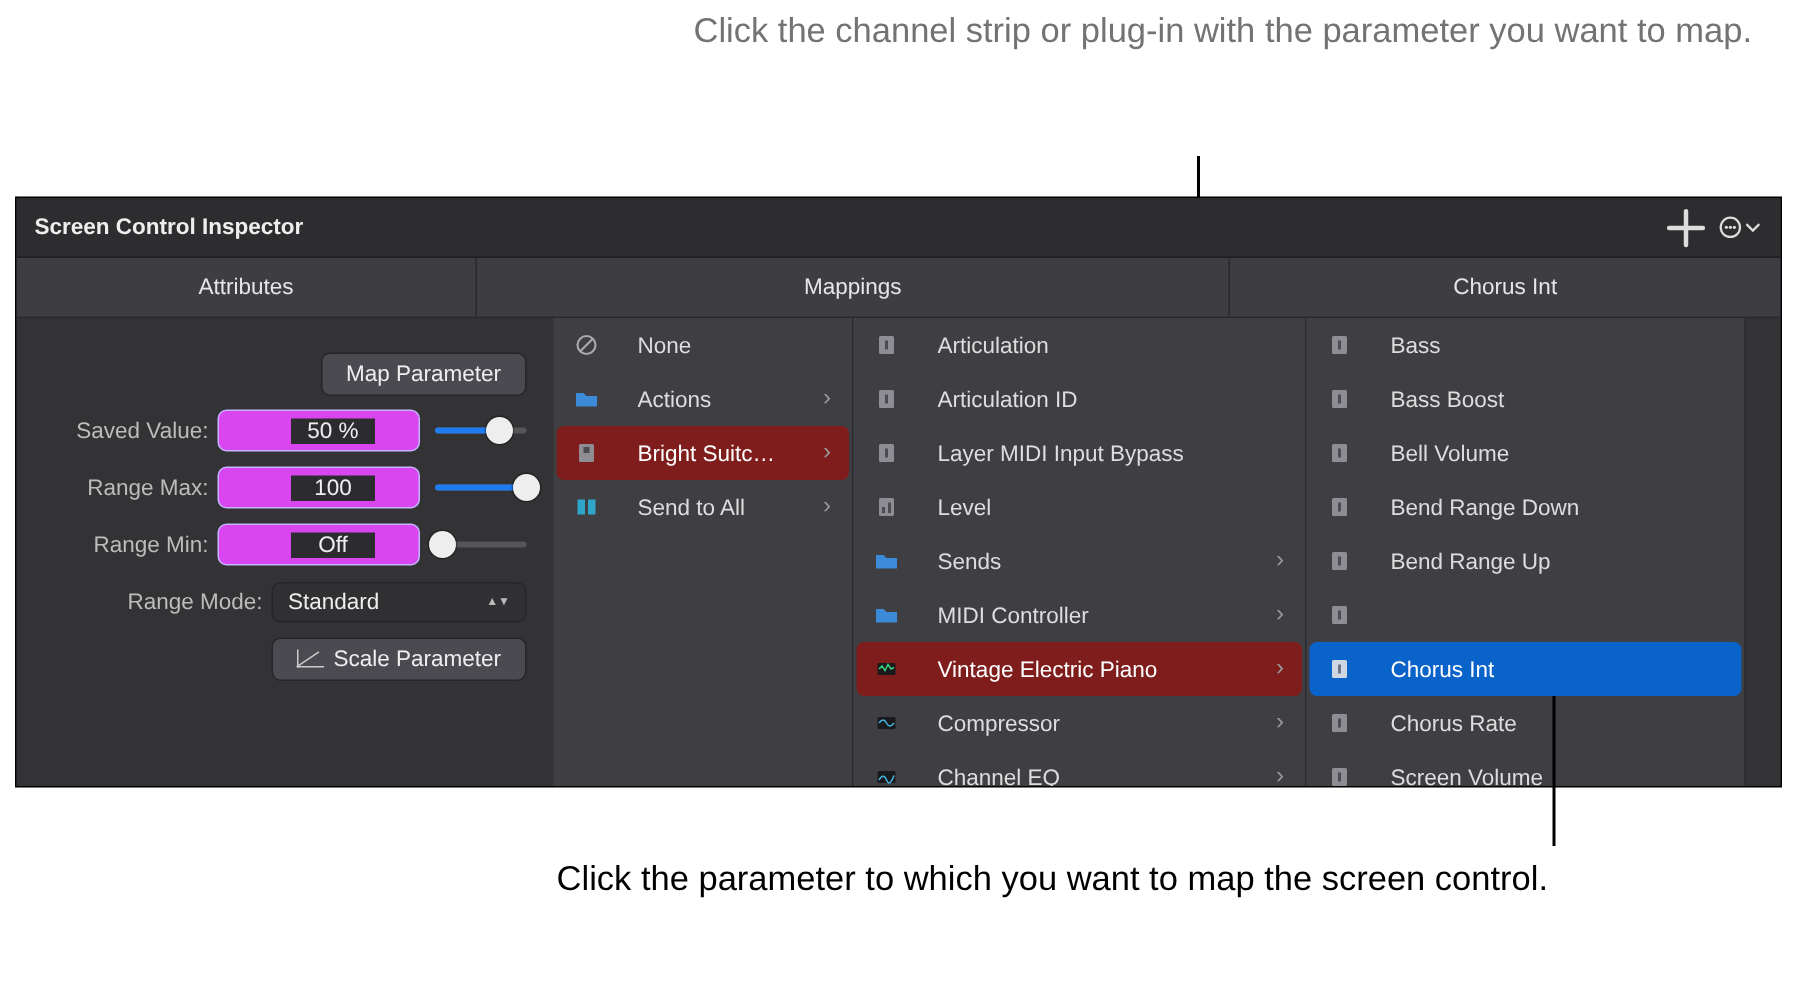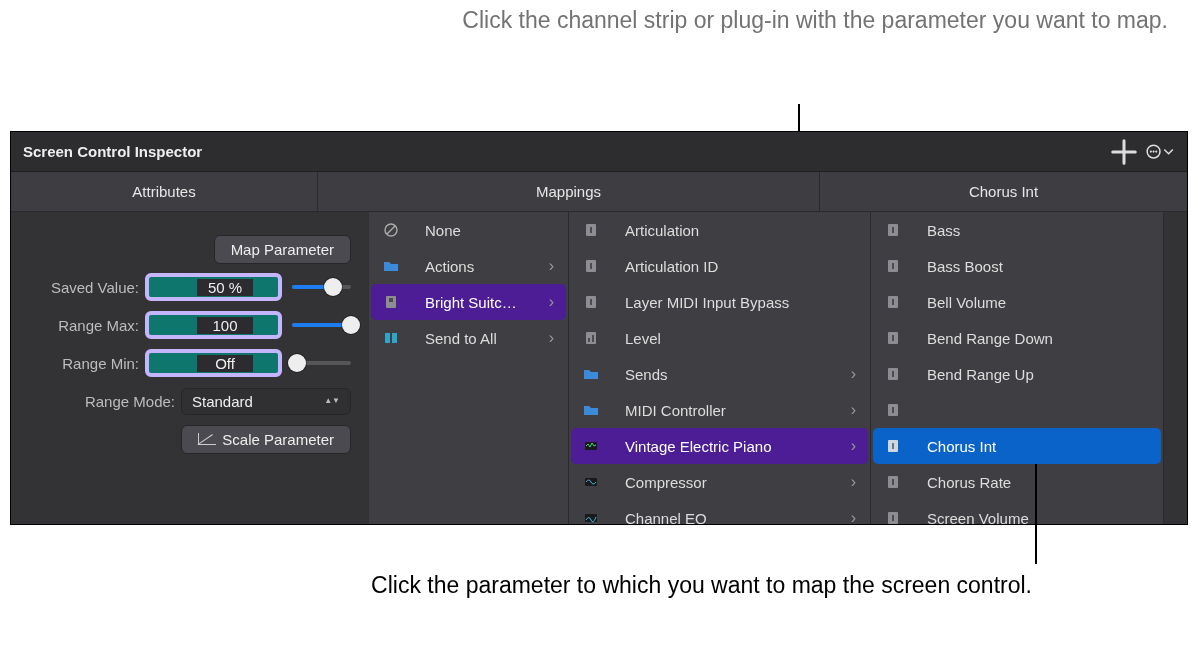--- a/index.html
+++ b/index.html
@@ -124,24 +124,24 @@
     border: 1px solid #262629;
     color: #eee;
     border-radius: 6px;
     padding: 5px 16px;
     font-size: 15px;
     display: inline-flex; align-items: center; gap: 6px;
   }
   .stepper {
     display: inline-flex;
     align-items: center;
-    border: 4px solid #c4b5fd;
+    border: 1px solid #c4b5fd;
     border-radius: 6px;
     overflow: hidden;
-    background: #0f766e;
+    background: #d946ef;
     height: 28px;
     gap: 48px;
   }
   .stepper .seg {
     width: 24px; height: 100%;
     display: inline-flex; align-items: center; justify-content: center;
     color: #bbb;
     background: #3a3a3e;
   }
   .stepper .val {
@@ -191,21 +191,21 @@
     display:flex; align-items:center;
     height: 36px;
     padding: 0 12px;
     color: #ddd;
     gap: 26px;
     border-radius: 5px;
     margin: 0 2px;
   }
   .li .txt { flex:1; white-space:nowrap; overflow:hidden; text-overflow:ellipsis; }
   .li .chev { color:#999; font-size:16px; }
-  .li.selected { background:#4c1d95; color:#fff; }
+  .li.selected { background:#7f1d1d; color:#fff; }
   .li.blue { background:#0a63c9; color:#fff; }
 
   .ic { width:16px; height:16px; display:inline-flex; align-items:center; justify-content:center; flex:none; }
   .ic svg { width:16px; height:16px; }
 
   .scale-icon {
     display:inline-block; width:18px; height:12px;
     position:relative;
   }
   .scale-icon::before {

